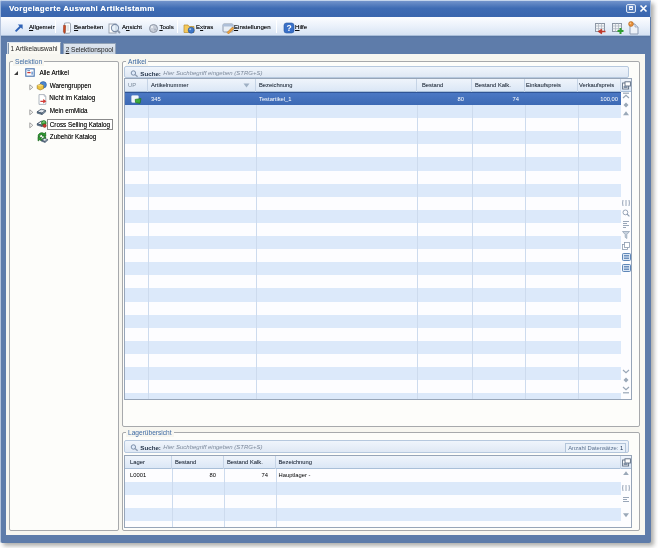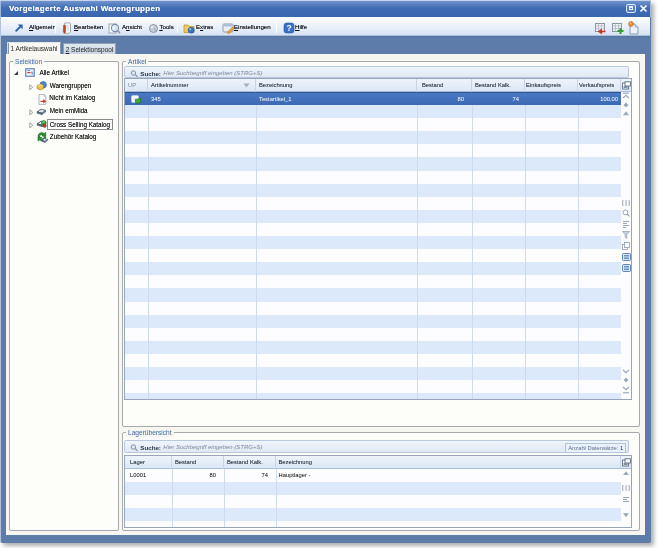--- a/index.html
+++ b/index.html
@@ -21,21 +21,21 @@
 .gbody{position:absolute;left:0;right:0;}
 .vline{position:absolute;top:0;bottom:0;width:1px;background:#cddbee;}
 .selrow{position:absolute;left:0;height:13.1px;background:linear-gradient(#4b78c4,#3c69b4);border-top:1px solid #2f5496;color:#fff;text-shadow:0 0 .4px rgba(255,255,255,.75);}
 .cell{position:absolute;font-size:5.8px;line-height:13px;white-space:nowrap;}
 .gbody .cell{text-shadow:0 0 .3px rgba(0,0,0,.0);}
 .tree-row{position:absolute;height:13px;font-size:6.3px;color:#0a0a0a;text-shadow:0 0 .4px rgba(10,10,10,.55);line-height:13px;white-space:nowrap;}
 .navstrip{position:absolute;background:#fdfdff;}
 u{text-decoration:underline;text-underline-offset:1px;}
 </style></head><body>
 <div class="win"></div>
-<div class="titlebar">Vorgelagerte Auswahl Warengruppen</div>
+<div class="titlebar">Vorgelagerte Auswahl Artikelstamm</div>
 
 <div class="abs" style="left:626px;top:4px;width:10px;height:9px;border:1px solid #dce6f4;border-radius:2px;background:rgba(255,255,255,.12);"></div>
 <div class="abs" style="left:629px;top:6px;width:4px;height:4px;border:1px solid #e8eef8;border-top-width:2px;"></div>
 <svg class="abs" style="left:639px;top:4px" width="9" height="9">
     <path d="M1.5 1.5 L7.5 7.5 M7.5 1.5 L1.5 7.5" stroke="#fff" stroke-width="1.6"></path>
   </svg>
 <div class="toolbar" id="toolbar"></div>
 
 <svg class="abs" style="left:13.5px;top:23px" width="10" height="10">
     <path d="M1.6 8.4 L7 3" stroke="#2e62b6" stroke-width="1.9"></path>

